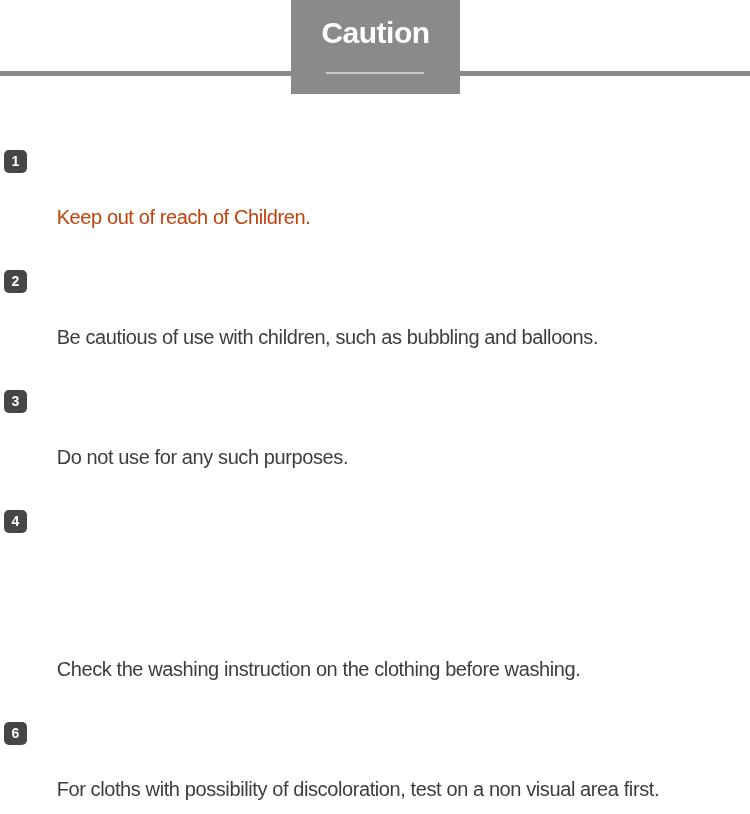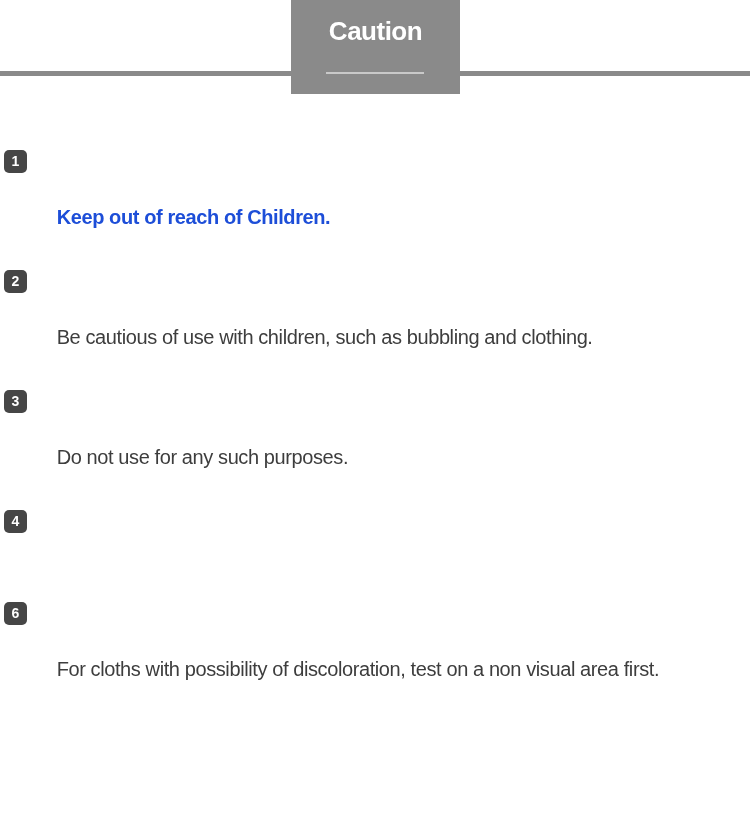--- a/index.html
+++ b/index.html
@@ -22,21 +22,21 @@
     left: 291px; top: 0;
     width: 169px; height: 94px;
     background: var(--gray, #8a8a8a);
   }
   .caution-title {
     position: absolute;
     top: 16px; left: 0;
     width: 100%;
     text-align: center;
     color: #ffffff;
-    font-size: 26px;
+    font-size: 30px;
     font-weight: bold;
     letter-spacing: -0.5px;
   }
   .caution-underline {
     position: absolute;
     top: 72px; left: 35px;
     width: 98px; height: 2px;
     background: var(--divider, #c9c9c9);
   }
   .list {
@@ -47,21 +47,21 @@
   .item {
     position: relative;
     padding-left: 36px;
     margin-bottom: 8px;
     font-size: 20px;
     line-height: 28px;
     letter-spacing: -0.4px;
     color: var(--text, #3d3d3d);
     white-space: pre;
   }
-  .item.bold .text { font-weight: bold; color: #1d4ed8; }
+  .item.bold .text { font-weight: normal; color: #c2410c; }
   .badge {
     position: absolute;
     left: 4px; top: 3px;
     width: 23px; height: 23px;
     border-radius: 5px;
     background: var(--badge, #464646);
     color: #ffffff;
     font-size: 14px;
     font-weight: bold;
     text-align: center;
@@ -80,32 +80,36 @@
     <div class="caution-underline"></div>
   </div>
   <div class="list">
   <div class="item bold">
     <span class="badge">1</span>
     <span class="text">Keep out of reach of Children.</span>
   </div>
 
   <div class="item">
     <span class="badge">2</span>
-    <span class="text">Be cautious of use with children, such as bubbling and clothing.</span>
+    <span class="text">Be cautious of use with children, such as bubbling and balloons.</span>
   </div>
 
   <div class="item">
     <span class="badge">3</span>
     <span class="text">Do not use for any such purposes.</span>
   </div>
 
   <div class="item">
     <span class="badge">4</span>
   </div>
 
+  <div class="item">
+    
+    <span class="text">Check the washing instruction on the clothing before washing.</span>
+  </div>
 
   <div class="item">
     <span class="badge">6</span>
     <span class="text">For cloths with possibility of discoloration, test on a non visual area first.</span>
   </div>
 
 </div>
 </div>
 
 </body></html>

